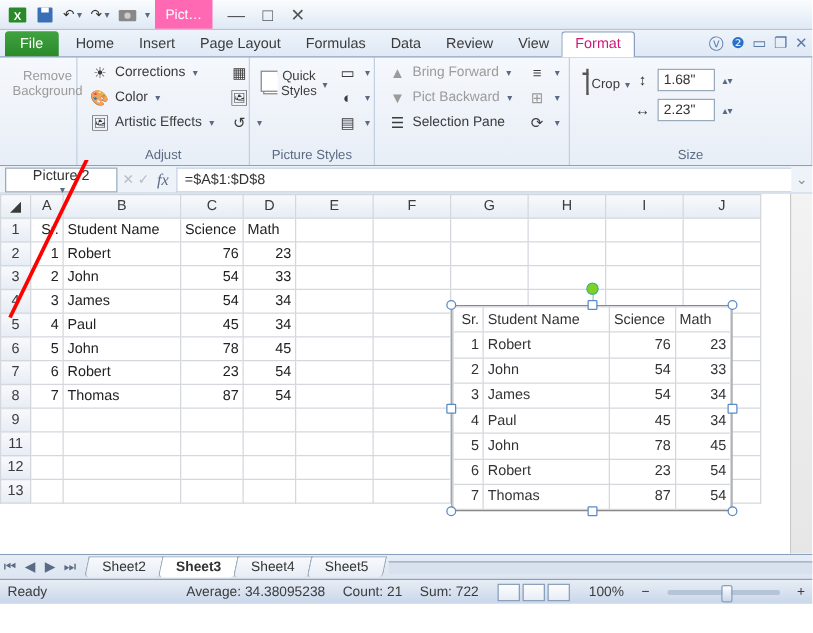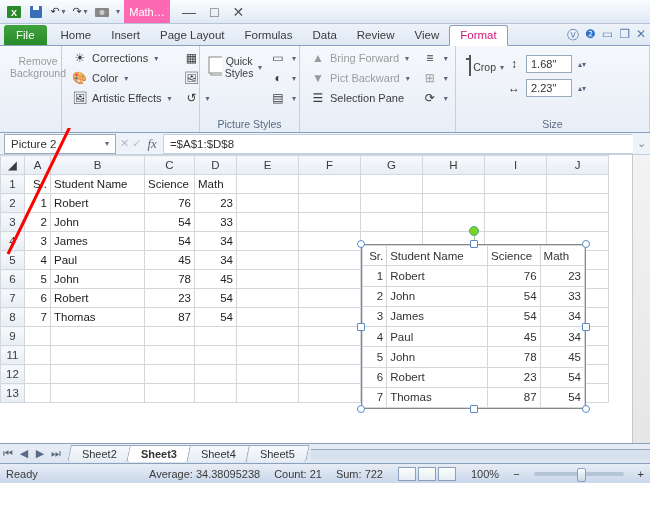--- a/index.html
+++ b/index.html
@@ -26,21 +26,21 @@
   .group-label { text-align: center; font-size: 10.5px; color: #5a6a82; padding: 1px 0 2px; }
   .bigbtn { width: 58px; display: flex; align-items: center; gap: 2px; padding: 4px 2px; color: #9b9b9b; font-size: 10.5px; text-align: center; line-height: 1.1; }
   .stack { display: flex; flex-direction: column; gap: 2px; }
   .stack-item { display: flex; align-items: center; gap: 4px; padding: 1px 4px; font-size: 11px; color: #3b3b3b; white-space: nowrap; }
   .stack-item.disabled { color: #9b9b9b; }
   .ico { width: 16px; height: 16px; display: inline-flex; align-items: center; justify-content: center; font-size: 12px; }
   .tri { font-size: 8px; color: #5a6a82; margin-left: 2px; }
   .sizebox { border: 1px solid #9ab; background: #fff; width: 46px; height: 18px; font-size: 11px; padding: 1px 4px; display: flex; align-items: center; }
   
   .fxbar { height: 22px; border-bottom: 1px solid #c3d0e2; display: flex; align-items: center; background: #eef3fa; }
-  .namebox { width: 112px; height: 20px; border: 1px solid #9ab; background: #fff; margin: 0 4px; display: flex; align-items: center; padding: 0 6px; font-size: 11.5px; justify-content: space-between; }
+  .namebox { width: 90px; height: 20px; border: 1px solid #9ab; background: #fff; margin: 0 4px; display: flex; align-items: center; padding: 0 6px; font-size: 11.5px; justify-content: space-between; flex-direction: column; }
   .fxlabel { font-style: italic; font-family: "Times New Roman", serif; font-size: 13px; color: #5a6a82; margin: 0 6px; }
   .fxinput { flex: 1; height: 20px; border: 1px solid #c3d0e2; border-right: none; background: #fff; padding: 0 6px; font-size: 11.5px; display: flex; align-items: center; }
   
   .gridwrap { position: relative; height: 288px; overflow: hidden; background: #fff; }
   .gridwrap::after { content: ""; position: absolute; right: 0; top: 0; bottom: 0; width: 17px; background: linear-gradient(#f3f3f3, #e6e6e6); border-left: 1px solid #c9c9c9; }
   table.sheet { border-collapse: collapse; table-layout: fixed; }
   table.sheet th, table.sheet td { border: 1px solid #d4d8dd; height: 19px; font-size: 11.5px; padding: 0 3px; color: #222; font-weight: normal; }
   table.sheet th { background: linear-gradient(#f7f9fc, #e7edf5); text-align: center; color: #3b3b3b; }
   table.sheet th.rowh { width: 24px; text-align: center; }
   .num { text-align: right; }
@@ -89,21 +89,21 @@
     <div class="qat-btn">↶<span class="tri">▾</span></div>
     <div class="qat-btn">↷<span class="tri">▾</span></div>
     <div class="qat-btn">
         <svg width="16" height="12">
           <rect x="1" y="2" width="14" height="9" fill="#888" rx="1"></rect>
           <circle cx="8" cy="6.5" r="2.5" fill="#ccc"></circle>
         </svg>
       </div>
     <span class="tri">▾</span>
   </div>
-  <div class="title-pink">Math…</div>
+  <div class="title-pink">Pict…</div>
   <div class="winctrl">
     <span>—</span>
     <span>□</span>
     <span>✕</span>
   </div>
 </div>
 
 <div class="tabs">
   <div class="tab file">File</div>
   <div class="tab">Home</div>
@@ -161,20 +161,21 @@
           </div>
       <div class="stack-item">
             <span class="ico">🖼</span>
           </div>
       <div class="stack-item">
             <span class="ico">↺</span>
             <span class="tri">▾</span>
           </div>
     </div>
       </div>
+    <div class="group-label">Adjust</div>
   </div>
   <div class="group" style="width:100px">
     <div class="group-body">
       <div class="bigbtn" style="color:#3b3b3b">
           <svg width="28" height="30">
             <rect x="3" y="6" width="22" height="16" fill="#fff" stroke="#888"></rect>
             <rect x="1" y="4" width="22" height="16" fill="#fff" stroke="#888"></rect>
           </svg>
           <span>Quick Styles</span>
           <span class="tri">▾</span>

